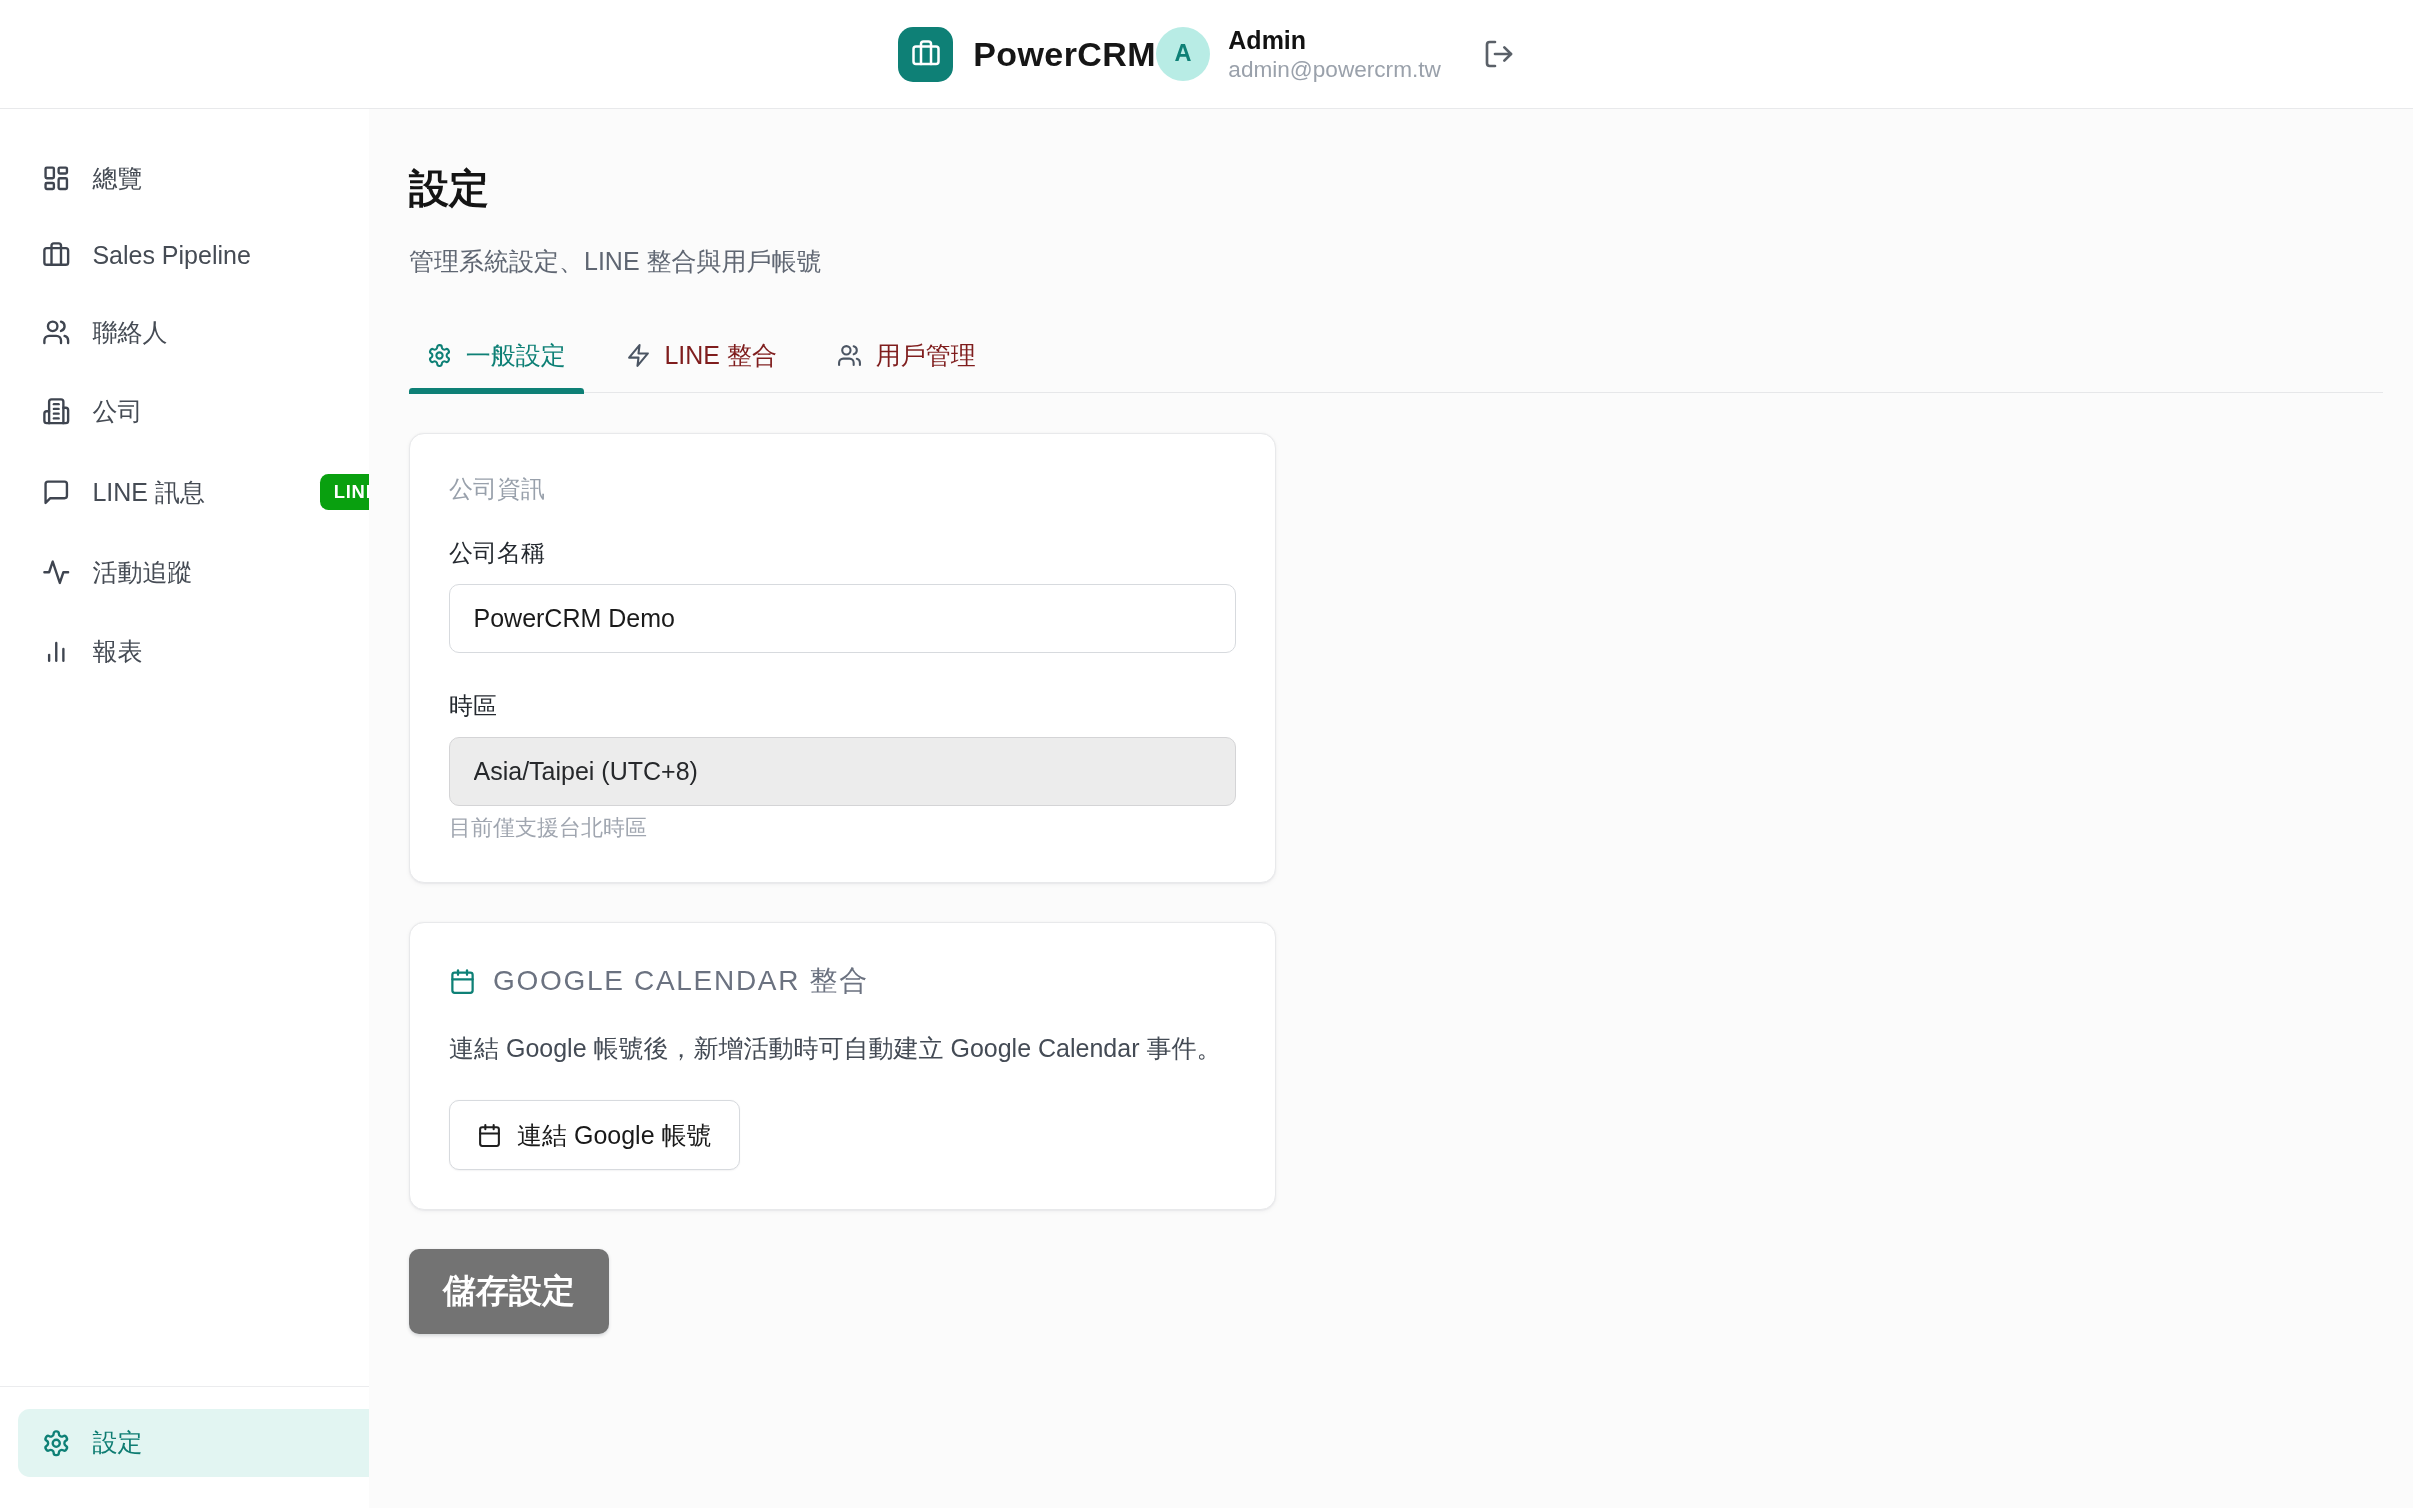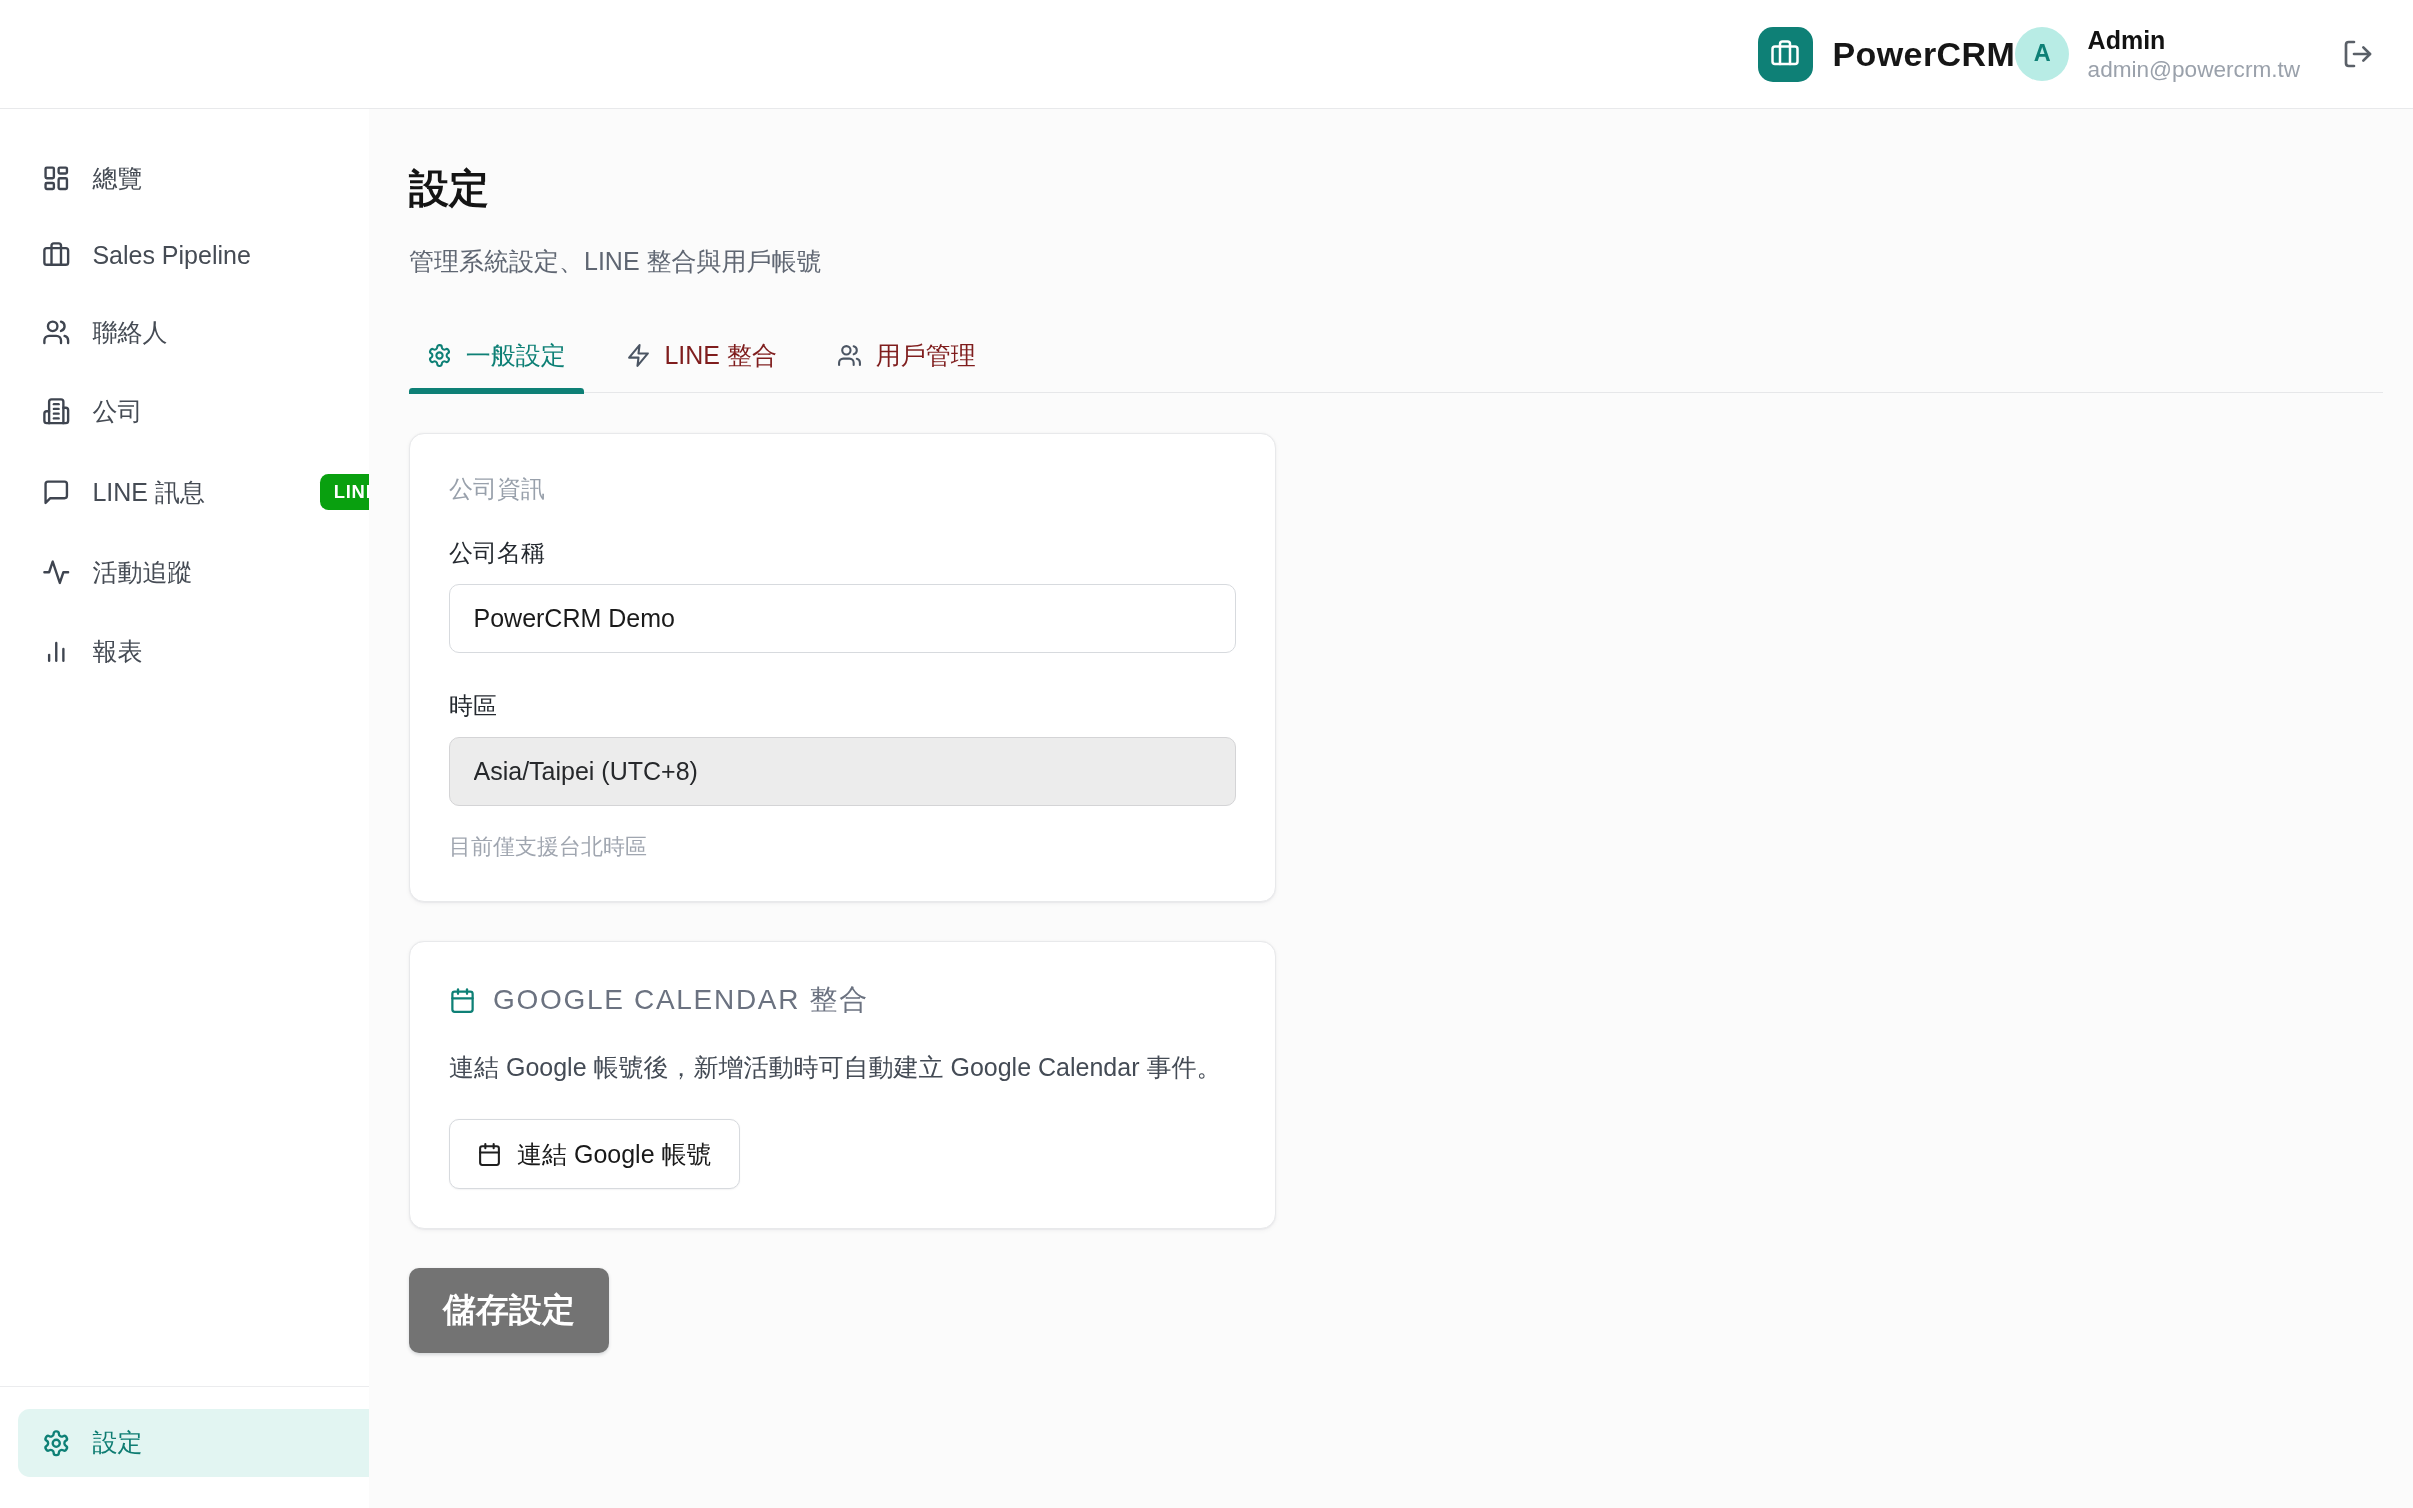--- a/index.html
+++ b/index.html
@@ -10,21 +10,21 @@
     color: #181818;
     overflow: hidden;
   }
   svg { display: block; }
 
   
   .header {
     position: fixed; top: 0; left: 0; right: 0; height: 109px;
     background: #ffffff;
     border-bottom: 1.7px solid #e8e9eb;
-    display: flex; align-items: center; justify-content: flex-end;
+    display: flex; align-items: center; justify-content: center;
     padding: 0 39px;
     z-index: 10;
   }
   .brand { display: flex; align-items: center; gap: 20px; }
   .logo-box {
     width: 55px; height: 55px; border-radius: 15px;
     background: #0e8076; color: #ffffff;
     display: flex; align-items: center; justify-content: center;
   }
   .brand-name { font-size: 34px; font-weight: 700; color: #161616; letter-spacing: 0.4px; }
@@ -111,21 +111,21 @@
   .field-label { display: block; font-size: 24px; font-weight: 500; color: #24292f; margin-bottom: 15px; }
   .text-input {
     width: 100%; font-family: inherit;
     font-size: 25px; color: #1a1a1a;
     padding: 19px 23.5px;
     border: 1.7px solid #d7dade; border-radius: 10px;
     background: #ffffff; outline: none;
   }
   .text-input:disabled { background: #ececec; border-color: #d4d4d6; color: #26282b; }
   .field-group-tz { margin-top: 37px; }
-  .helper-text { font-size: 22px; color: #a0a6b0; margin-top: 26px; }
+  .helper-text { font-size: 22px; color: #a0a6b0; margin-top: 7px; }
 
   .cal-header { display: flex; align-items: center; gap: 17px; margin-bottom: 32px; }
   .cal-header .icon { color: #0e8076; }
   .cal-title { font-size: 28px; font-weight: 500; color: #6b7280; letter-spacing: 1.7px; }
   .cal-desc { font-size: 25px; color: #444b55; margin-bottom: 35px; }
   .connect-btn {
     display: inline-flex; align-items: center; gap: 15px;
     font-family: inherit; font-size: 25px; font-weight: 400; color: #191919;
     background: #ffffff; border: 1.7px solid #d7dade; border-radius: 10px;
     padding: 17.6px 27px; cursor: pointer;

